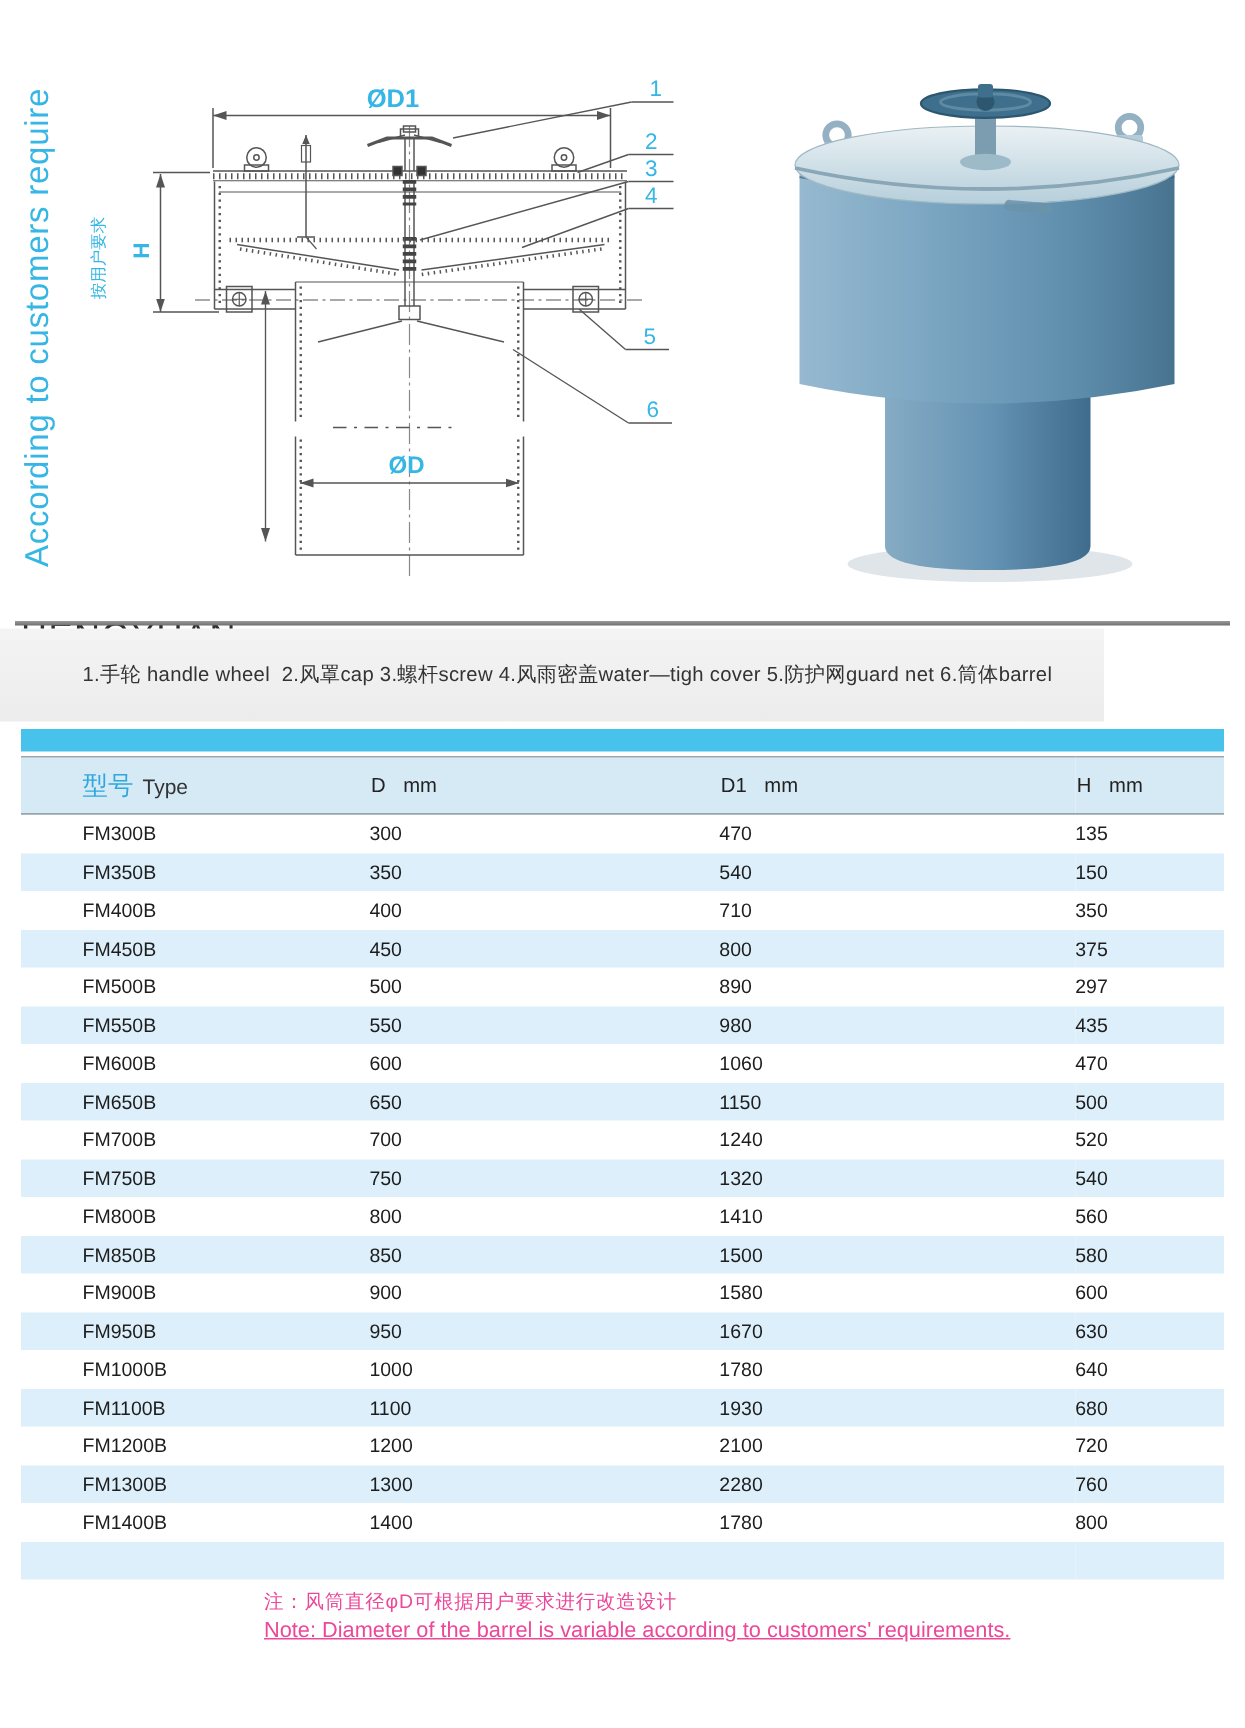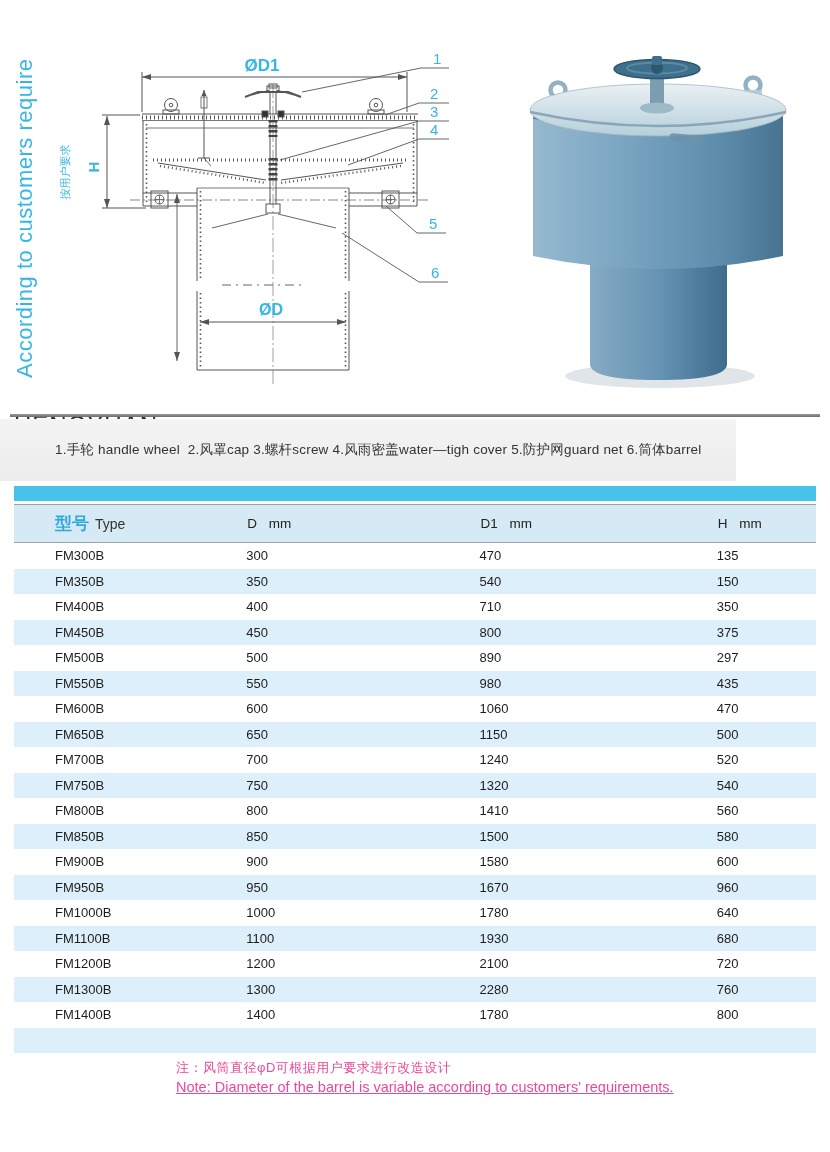--- a/index.html
+++ b/index.html
@@ -40,21 +40,21 @@
   }
   .spec-table{
     position:absolute;left:14px;top:504px;width:802px;
     border-collapse:collapse;table-layout:fixed;
   }
   .spec-table thead th{
     background:#d6eaf6;border-top:1px solid #9aa4ab;border-bottom:1px solid #9aa4ab;
     height:35px;text-align:left;font-weight:normal;vertical-align:middle;
     font-size:13.5px;color:#222;word-spacing:8px;
   }
-  .spec-table th .cn{color:#2fa9dc;font-size:17px;font-weight:bold;word-spacing:0;}
+  .spec-table th .cn{color:#2fa9dc;font-size:17px;font-weight:normal;word-spacing:0;}
   .spec-table th .en{color:#333;font-size:14px;word-spacing:0;margin-left:6px;}
   .spec-table td{
     height:25.5px;font-size:13px;color:#1d1d1d;vertical-align:middle;padding:0;
   }
   .spec-table tbody tr:nth-child(even){background:#dcEFfa;background:#dceffa;}
   .c1{width:232px;padding-left:41px;}
   .c2{width:233px;padding-left:1px;}
   .c3{width:237px;}
   .c4{width:99px;}
   td.c1{padding-left:41px;}
@@ -334,21 +334,21 @@
       <tr>
     <td class="c1">FM900B</td>
     <td class="c2">900</td>
     <td class="c3">1580</td>
     <td class="c4">600</td>
   </tr>
       <tr>
     <td class="c1">FM950B</td>
     <td class="c2">950</td>
     <td class="c3">1670</td>
-    <td class="c4">960</td>
+    <td class="c4">630</td>
   </tr>
       <tr>
     <td class="c1">FM1000B</td>
     <td class="c2">1000</td>
     <td class="c3">1780</td>
     <td class="c4">640</td>
   </tr>
       <tr>
     <td class="c1">FM1100B</td>
     <td class="c2">1100</td>

